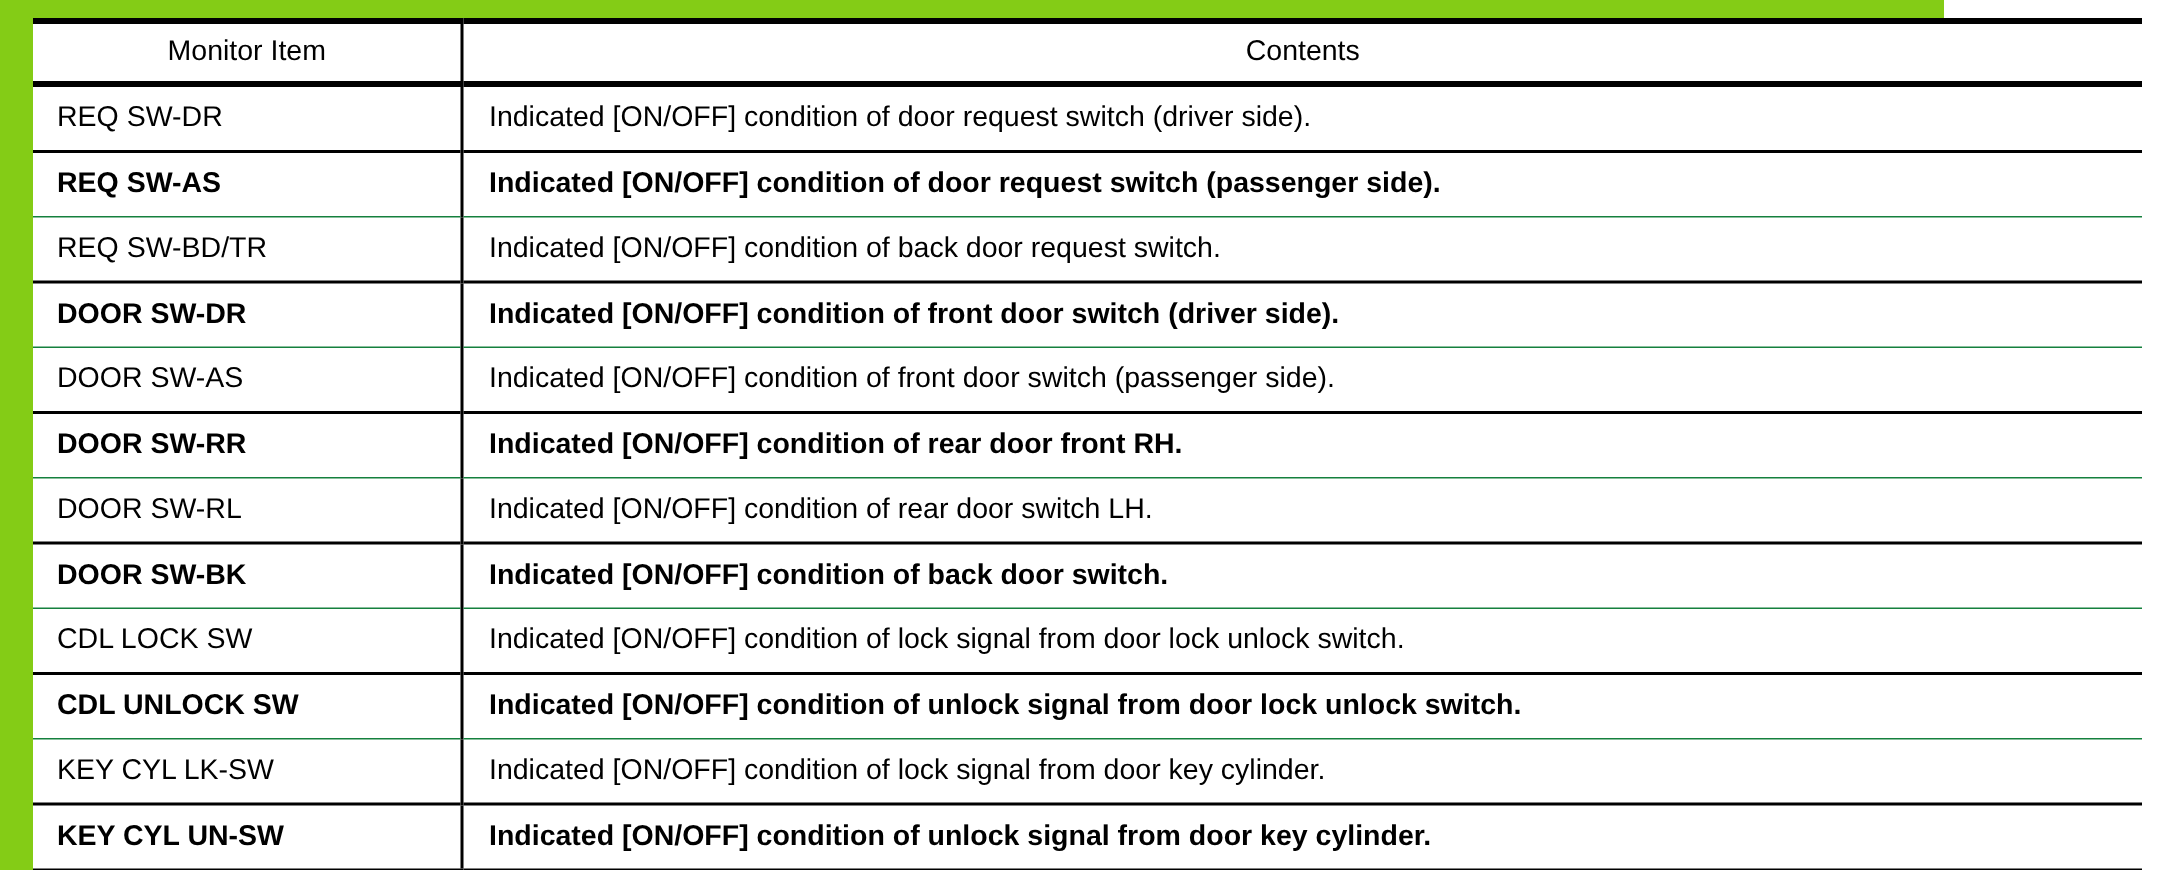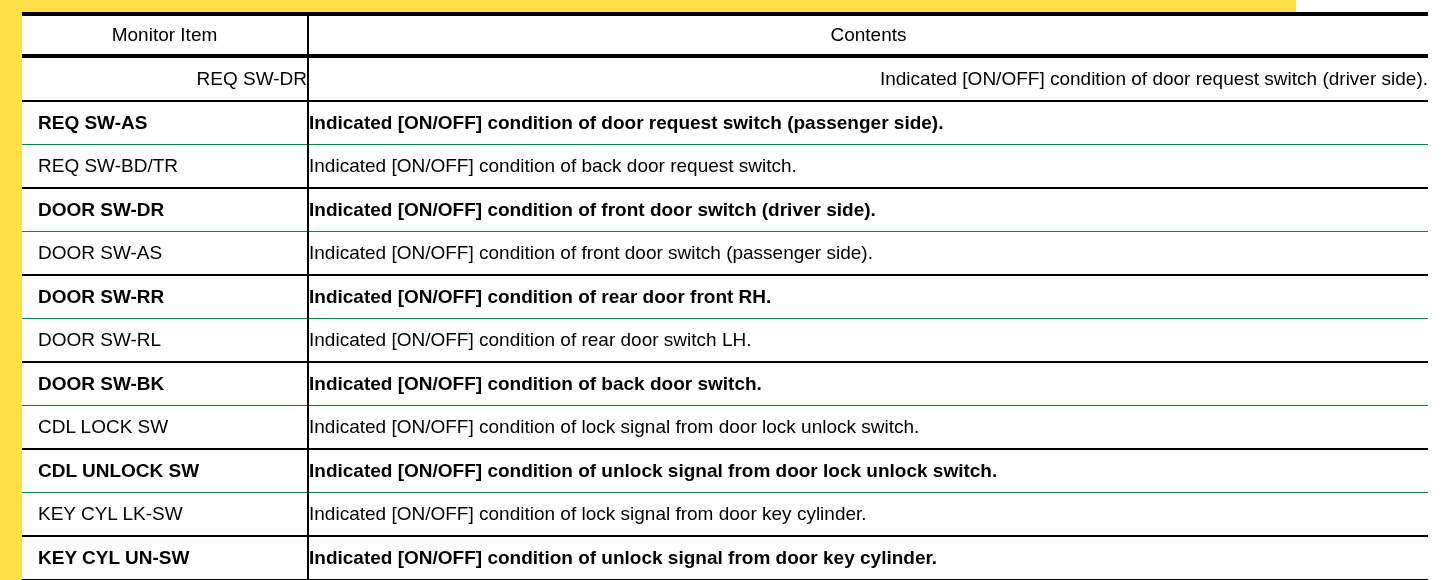--- a/index.html
+++ b/index.html
@@ -12,21 +12,21 @@
     height: 580px;
     font-family: "Liberation Sans", sans-serif;
     color: #000000;
     overflow: hidden;
   }
 
   .page {
     position: relative;
     width: 1296px;
     height: 580px;
-    background: #fde047;
+    background: #84cc16;
   }
 
   .table-wrap {
     position: absolute;
     left: 22px;
     top: 12px;
     width: 1406px;
   }
 
   table.spec {
@@ -75,34 +75,34 @@
 
   table.spec td.col-item {
     height: 42px;
     text-align: left;
     padding-left: 16px;
   }
 
   table.spec td.col-contents {
     height: 42px;
     text-align: left;
+    padding-left: 17px;
   }
 
   
   table.spec tbody tr.rule-thin > td {
     border-top: 2px solid #000000;
     font-weight: bold;
   }
   table.spec tbody tr.rule-thick > td {
     border-top: 1px solid #15803d;
   }
   
   table.spec tbody tr:first-child > td {
     border-top: 0;
-    text-align: right;
   }
 
   .cell-text {
     display: block;
     white-space: nowrap;
   }
 </style>
 </head>
 <body>
 

